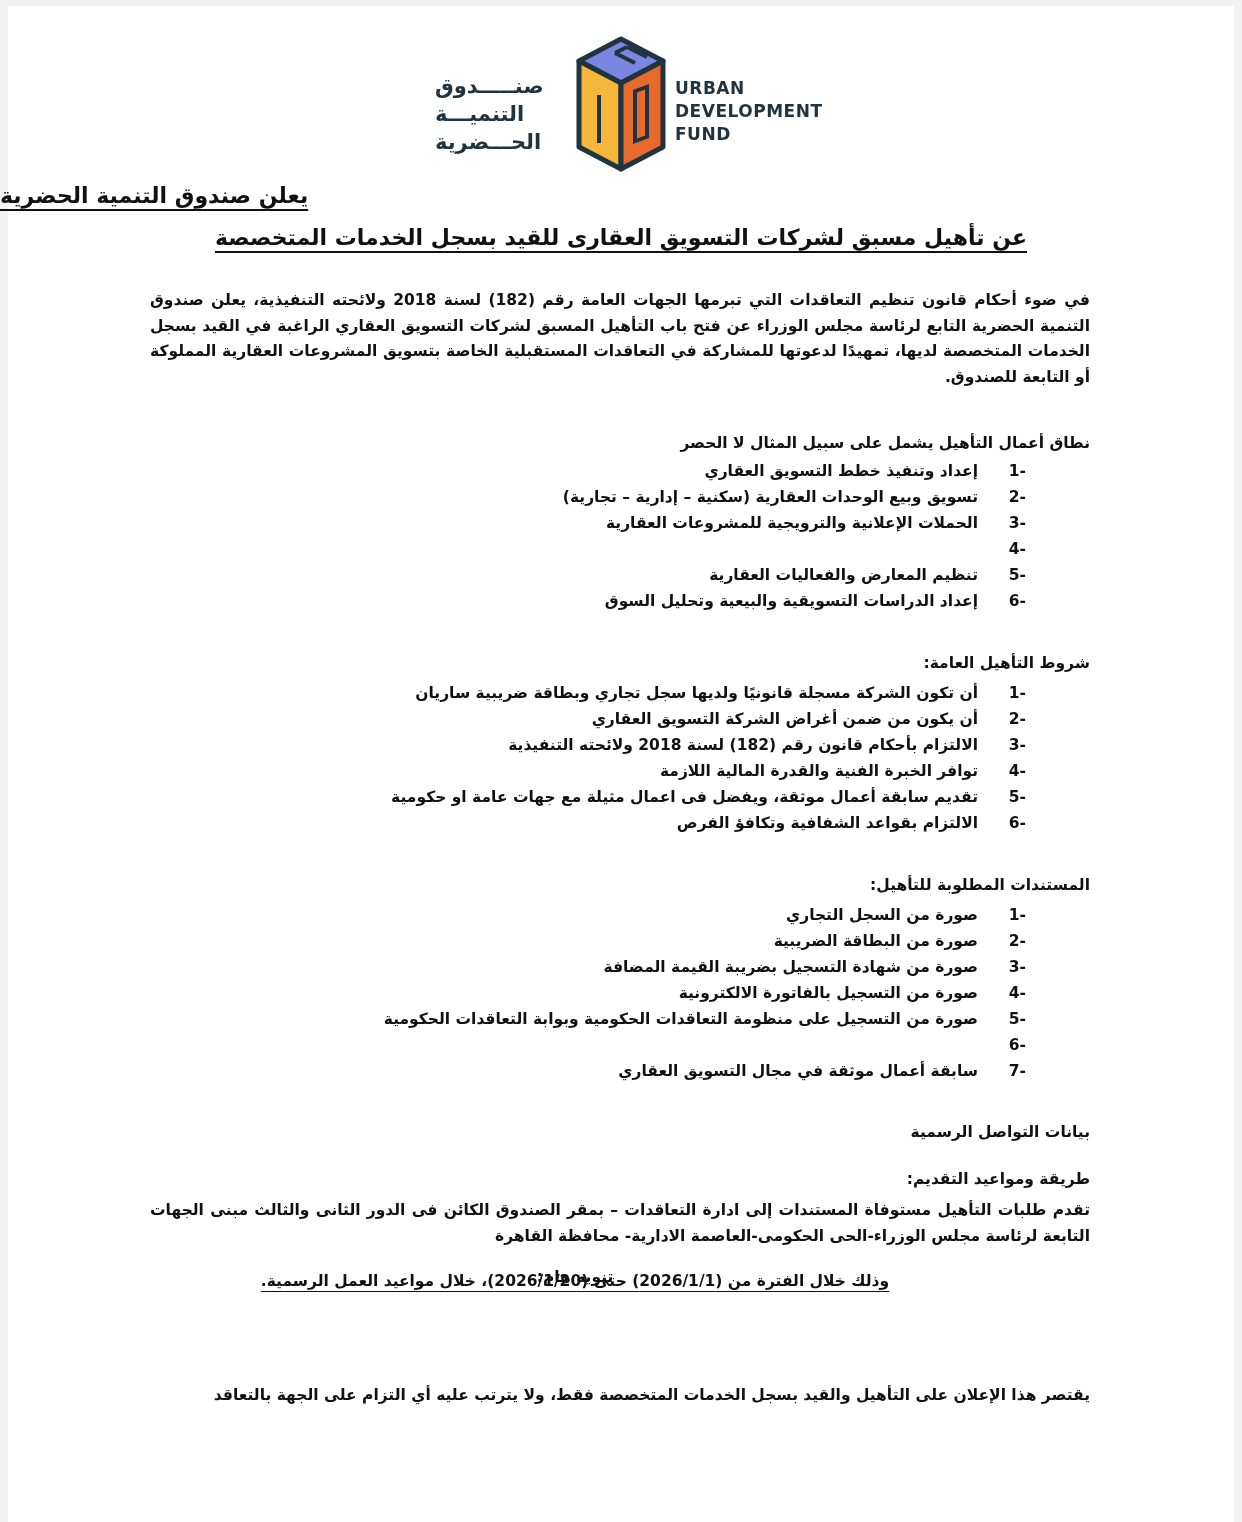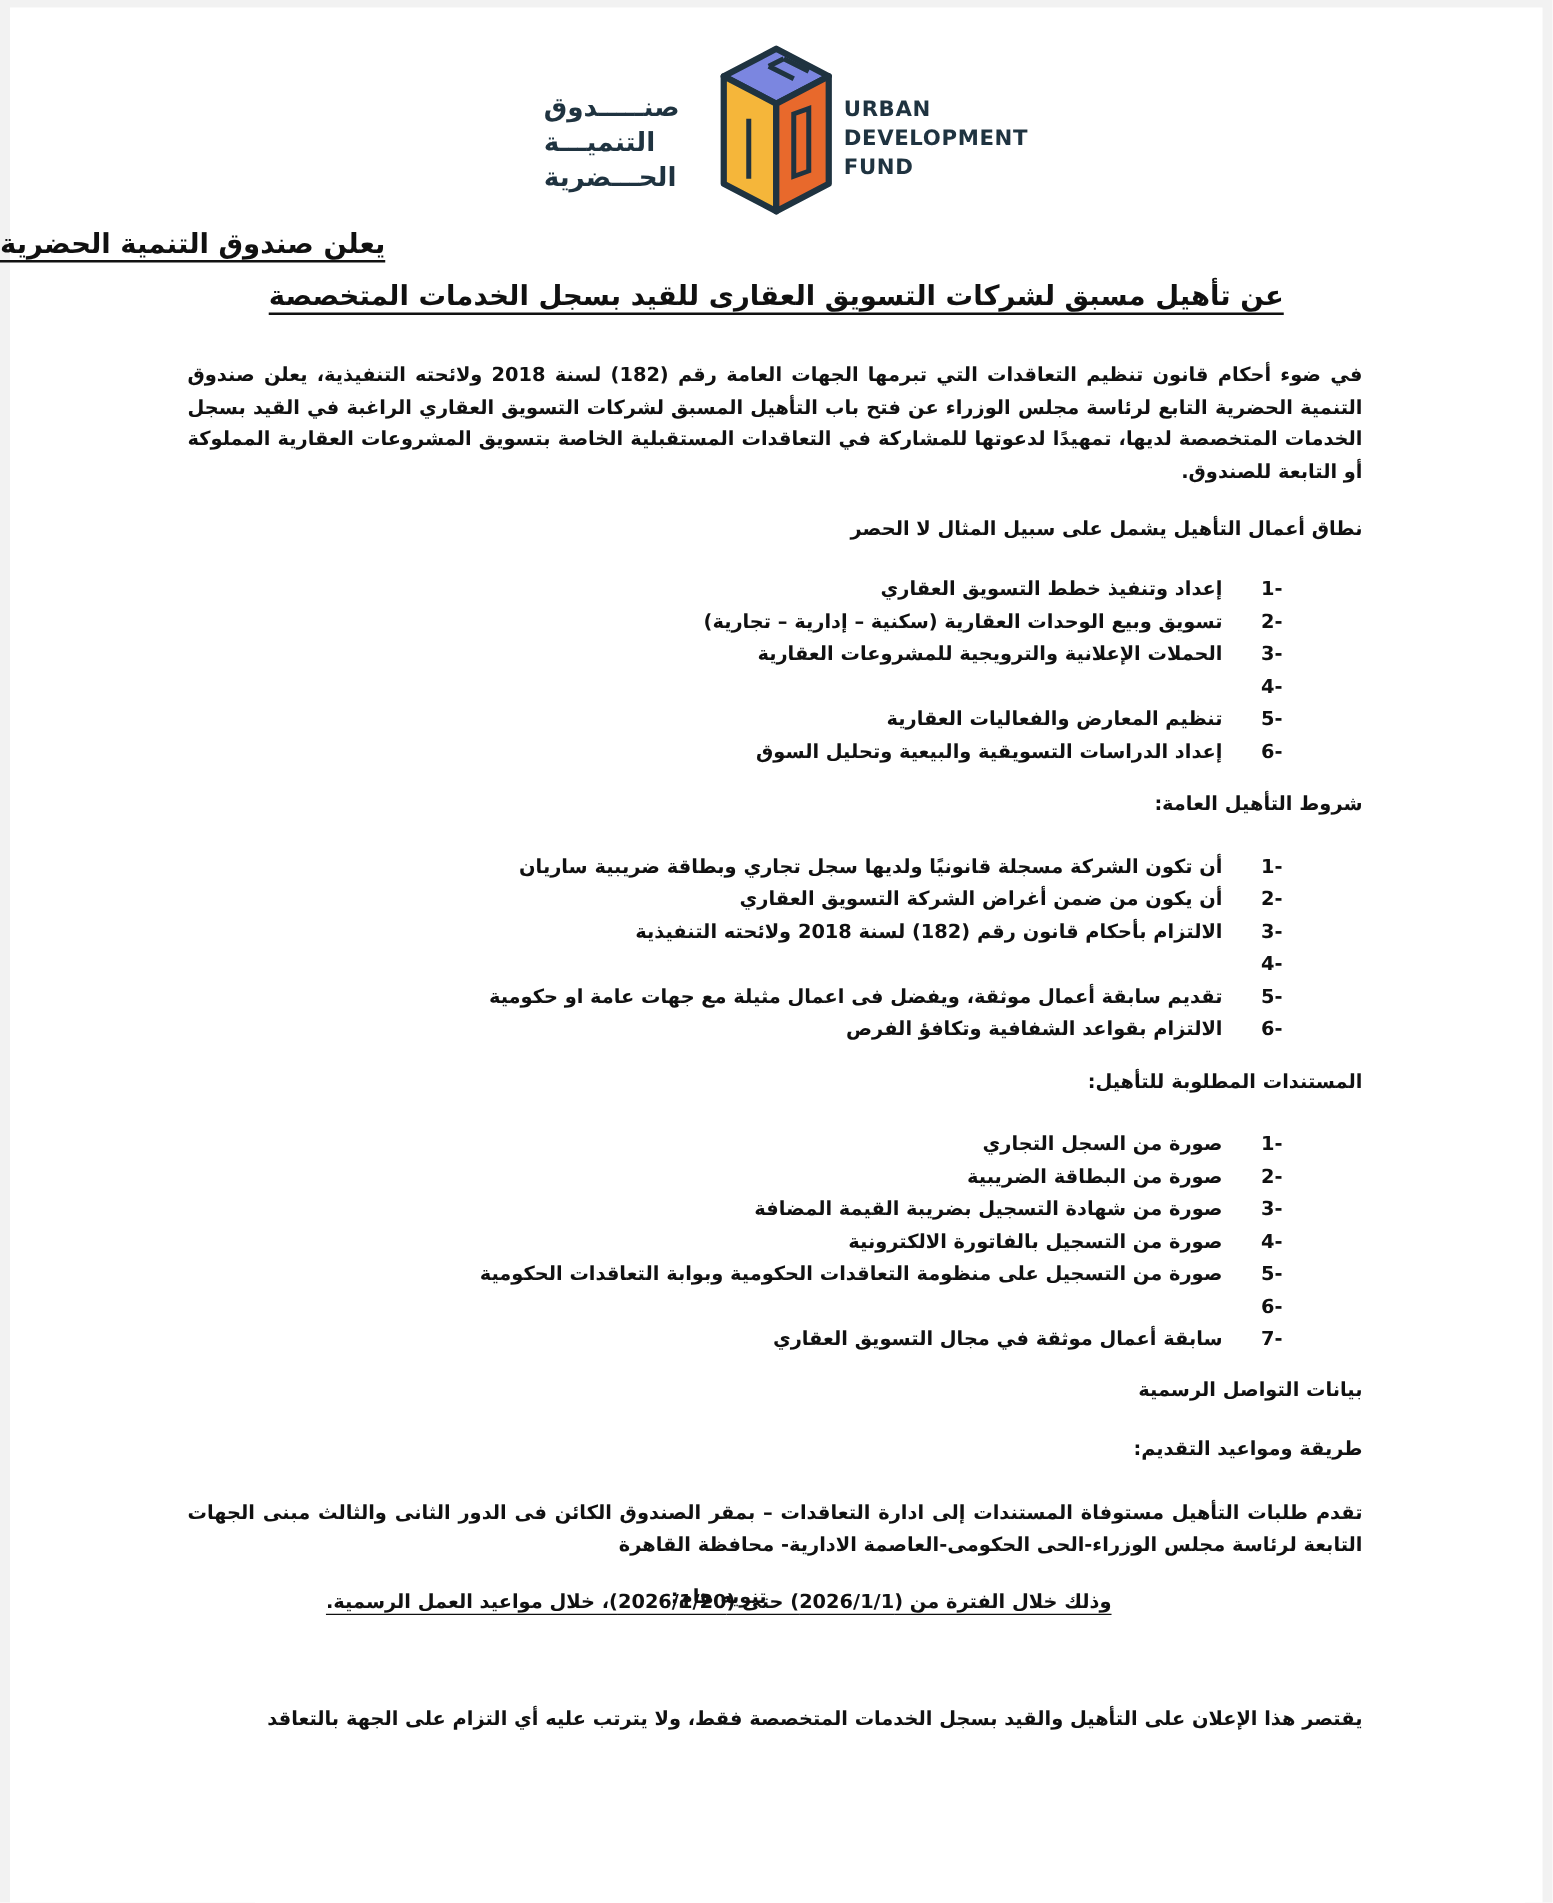--- a/index.html
+++ b/index.html
@@ -24,21 +24,21 @@
     font-family: "DejaVu Sans", sans-serif; font-weight: bold; font-size: 17px; line-height: 23px; color: #1f3340; letter-spacing: 0.5px; }
   .logo-en span { display: block; }
   .logo-cube { position: absolute; left: 150px; top: 0; width: 92px; height: 140px; }
 
   .title1 { left: 0; width: 1242px; top: 183px; text-align: left; font-size: 22px; font-weight: bold; }
   .title1 span, .title2 span { text-decoration: underline; text-underline-offset: 6px; text-decoration-thickness: 2px; }
   .title2 { left: 0; width: 1242px; top: 225px; text-align: center; font-size: 22px; font-weight: bold; }
 
   .para { right: 152px; width: 940px; font-size: 15.5px; font-weight: bold; line-height: 25.5px; text-align: justify; text-align-last: right; }
   .intro { top: 288px; }
-  .heading { right: 152px; font-size: 15.5px; font-weight: bold; }
+  .heading { right: 152px; font-size: 15.5px; font-weight: bold; margin-top: 20px; }
   .list { right: 216px; font-size: 15.5px; font-weight: bold; line-height: 26px; }
   .list .row { display: flex; flex-direction: row; white-space: nowrap; }
   .list .num { width: 36px; display: inline-block; direction: ltr; text-align: right; flex: none; }
   .list .txt { padding-right: 12px; }
   .ltr { direction: ltr; unicode-bidi: embed; }
 
   .center { left: 0; width: 1150px; text-align: center; font-size: 15.5px; font-weight: bold; }
   .underlined { text-decoration: underline; text-underline-offset: 5px; }
 </style>
 </head>
@@ -108,20 +108,21 @@
   <div class="row">
       <span class="num">2-</span>
       <span class="txt">أن يكون من ضمن أغراض الشركة التسويق العقاري</span>
     </div>
   <div class="row">
       <span class="num">3-</span>
       <span class="txt">الالتزام بأحكام قانون رقم (182) لسنة 2018 ولائحته التنفيذية</span>
     </div>
   <div class="row">
       <span class="num">4-</span>
+      <span class="txt">توافر الخبرة الفنية والقدرة المالية اللازمة</span>
     </div>
   <div class="row">
       <span class="num">5-</span>
       <span class="txt">تقديم سابقة أعمال موثقة، ويفضل فى اعمال مثيلة مع جهات عامة او حكومية</span>
     </div>
   <div class="row">
       <span class="num">6-</span>
       <span class="txt">الالتزام بقواعد الشفافية وتكافؤ الفرص</span>
     </div>
 </div>

